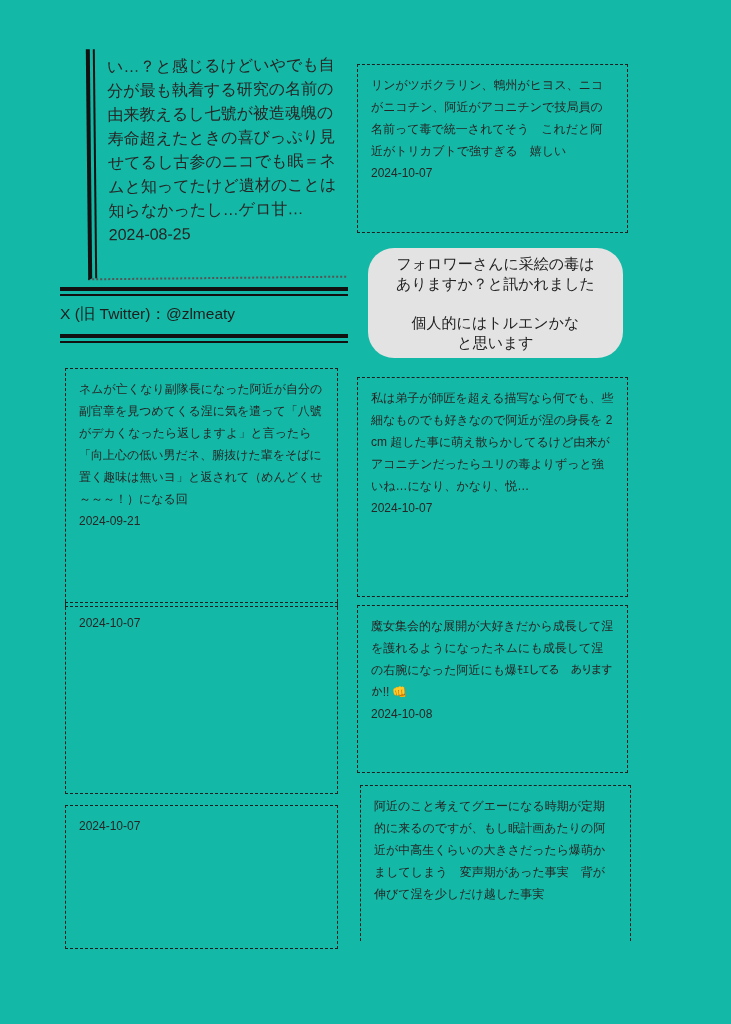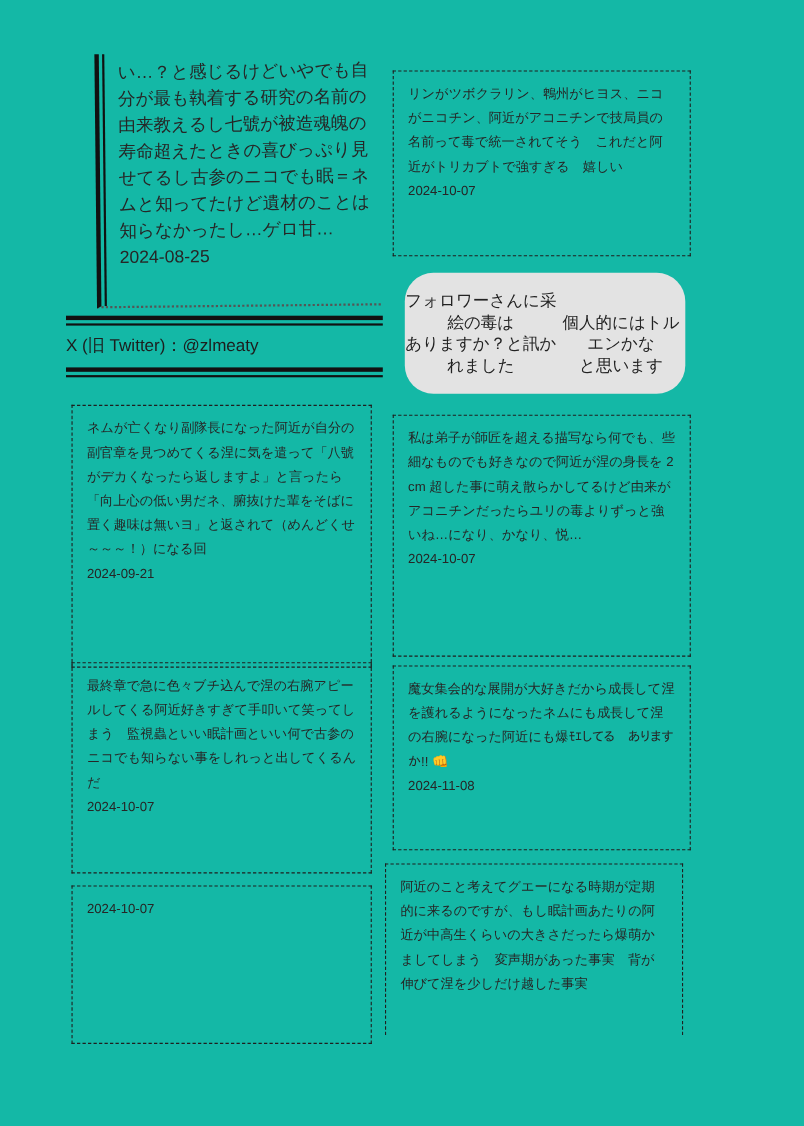--- a/index.html
+++ b/index.html
@@ -39,34 +39,34 @@
 
   
   .handle-block { position:absolute; left:60px; top:287px; width:288px; }
   .rule { height:3px; border-top:4px solid #111; border-bottom:2px solid #111; }
   .handle-label { font-size:15.5px; margin:8px 0 9px 0; color:#1d1d1d; }
 
   
   .bubble {
     position:absolute; left:368px; top:248px; width:255px; height:110px;
     background:#e3e3e3; border-radius:26px;
-    display:flex; flex-direction:row; justify-content:center; align-items:center;
+    display:flex; flex-direction:column; justify-content:center; align-items:center;
     text-align:center; font-size:15px; line-height:19.5px; color:#222;
   }
   .bubble p { margin:0; white-space:pre-line; }
   .bubble p + p { margin-top:20px; }
 
   
   #post-l1 { left:65px;  top:368px; width:273px; height:239px; }
   #post-l2 { left:65px;  top:602px; width:273px; height:192px; }
   #post-l3 { left:65px;  top:805px; width:273px; height:144px; }
   #post-r1 { left:357px; top:64px;  width:271px; height:169px; }
   #post-r2 { left:357px; top:377px; width:271px; height:220px; }
   #post-r3 { left:357px; top:605px; width:271px; height:168px; }
-  #post-r4 { left:350px; top:785px; width:271px; height:156px; border-bottom:none; }
+  #post-r4 { left:360px; top:785px; width:271px; height:156px; border-bottom:none; }
 </style>
 </head>
 <body>
 
 <div class="page">
 
   <div class="quote-block">
     <div class="quote-inner">
       <p>い…？と感じるけどいやでも自分が最も執着する研究の名前の由来教えるし七號が被造魂魄の寿命超えたときの喜びっぷり見せてるし古参のニコでも眠＝ネムと知ってたけど遺材のことは知らなかったし…ゲロ甘…</p>
       <p>2024-08-25</p>
@@ -84,36 +84,35 @@
 ありますか？と訊かれました</p>
     <p>個人的にはトルエンかな
 と思います</p>
   </div>
 
   <div class="post" id="post-l1">
     <p>ネムが亡くなり副隊長になった阿近が自分の副官章を見つめてくる涅に気を遣って「八號がデカくなったら返しますよ」と言ったら「向上心の低い男だネ、腑抜けた輩をそばに置く趣味は無いヨ」と返されて（めんどくせ～～～！）になる回</p>
     <p>2024-09-21</p>
   </div>
   <div class="post" id="post-l2">
-    <p>最終章で急に色々ブチ込んで涅の右腕アピールしてくる阿近好きすぎて手叩いて笑ってしまう　監視蟲といい眠計画といい何で古参のニコでも知らない事をしれっと出してくるんだ</p>
     <p>2024-10-07</p>
   </div>
   <div class="post" id="post-l3">
     <p>2024-10-07</p>
   </div>
 
   <div class="post" id="post-r1">
     <p>リンがツボクラリン、鵯州がヒヨス、ニコがニコチン、阿近がアコニチンで技局員の名前って毒で統一されてそう　これだと阿近がトリカブトで強すぎる　嬉しい</p>
     <p>2024-10-07</p>
   </div>
   <div class="post" id="post-r2">
     <p>私は弟子が師匠を超える描写なら何でも、些細なものでも好きなので阿近が涅の身長を 2cm 超した事に萌え散らかしてるけど由来がアコニチンだったらユリの毒よりずっと強いね…になり、かなり、悦…</p>
     <p>2024-10-07</p>
   </div>
   <div class="post" id="post-r3">
     <p>魔女集会的な展開が大好きだから成長して涅を護れるようになったネムにも成長して涅の右腕になった阿近にも爆ﾓｴしてる　ありますか!! 👊</p>
-    <p>2024-11-08</p>
+    <p>2024-10-08</p>
   </div>
   <div class="post" id="post-r4">
     <p>阿近のこと考えてグエーになる時期が定期的に来るのですが、もし眠計画あたりの阿近が中高生くらいの大きさだったら爆萌かましてしまう　変声期があった事実　背が伸びて涅を少しだけ越した事実</p>
   </div>
 
 </div>
 
 </body></html>

